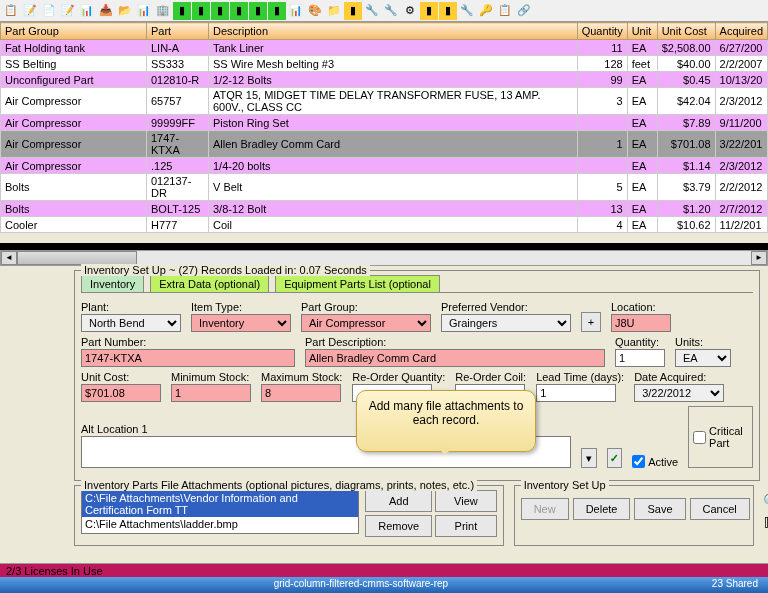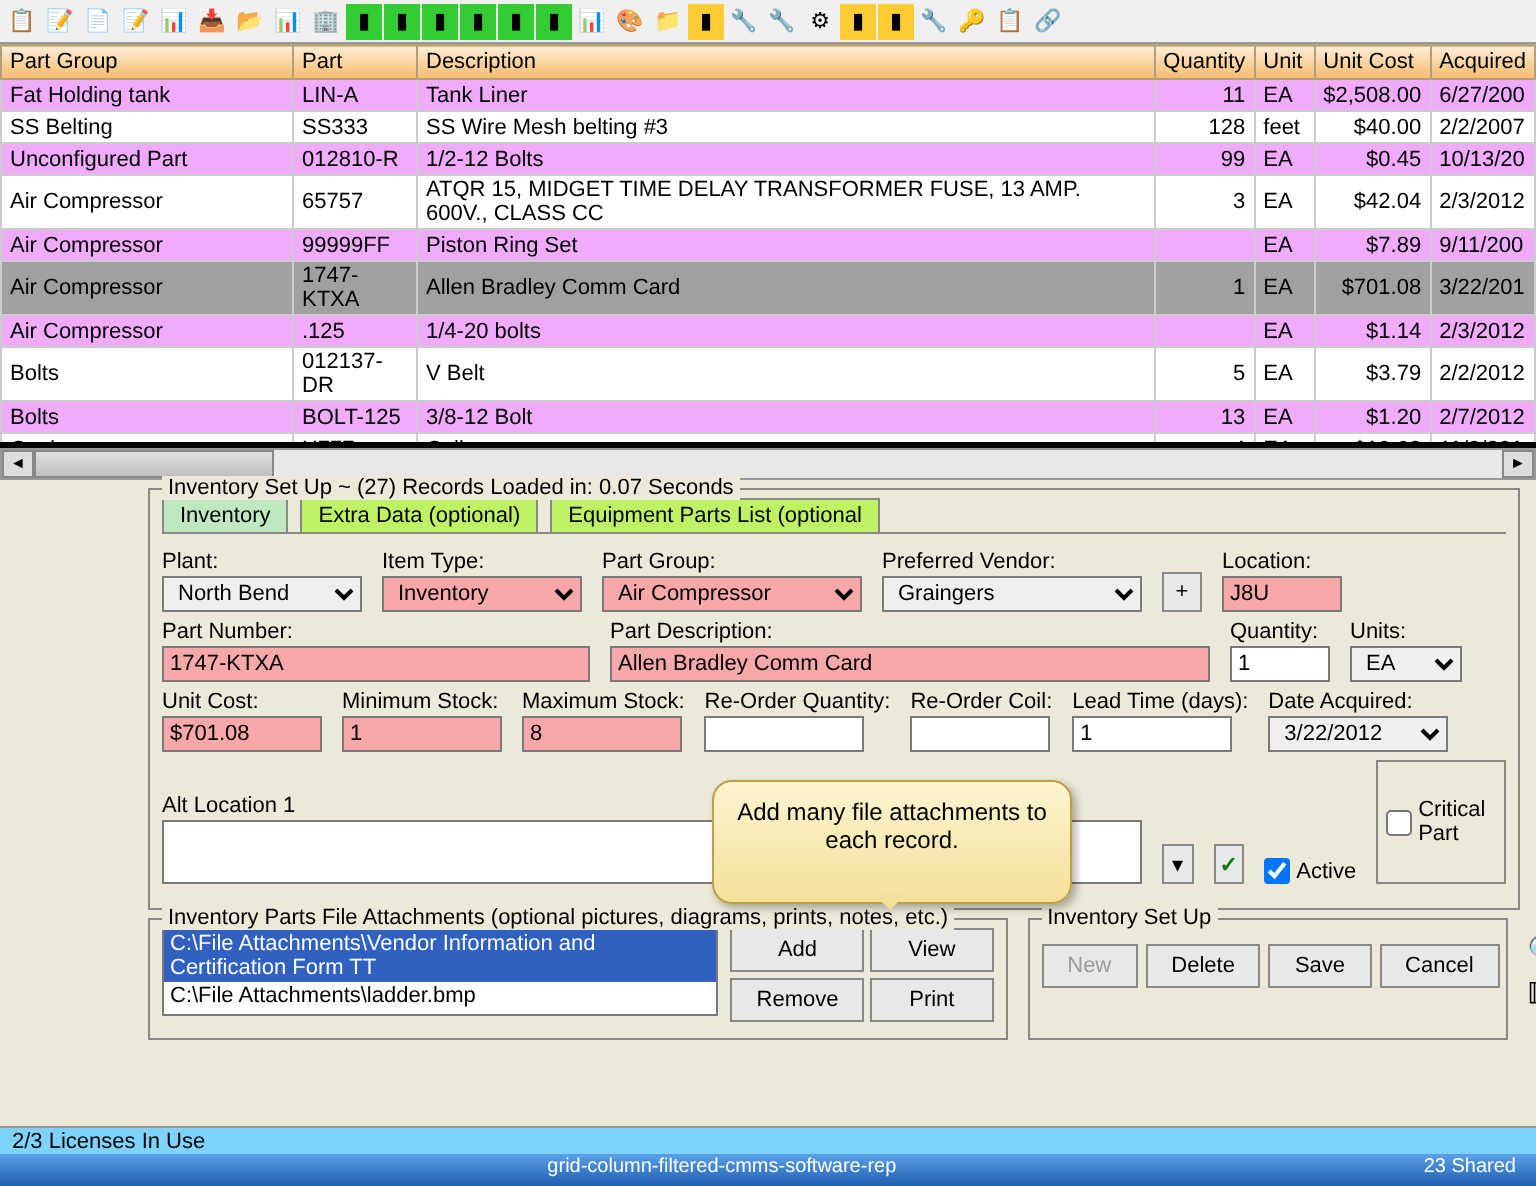--- a/index.html
+++ b/index.html
@@ -9,21 +9,21 @@
   .toolbar-btn { width: 18px; height: 18px; border: 1px solid transparent; display: inline-flex; align-items: center; justify-content: center; font-size: 11px; cursor: pointer; }
   
   .grid { width: 100%; border-collapse: collapse; font-size: 11px; }
   .grid th { background: linear-gradient(#fdedd6, #f9ba6a); border: 1px solid #b0a080; padding: 2px 4px; text-align: left; font-weight: normal; height: 16px; }
   .grid td { border: 1px solid #ccc; padding: 1px 4px; height: 16px; }
   .grid tr.even td { background: #f0abfc; }
   .grid tr.odd td { background: #fff; }
   .grid tr.selected td { background: #a0a0a0 !important; color: #000; }
   .grid td.num { text-align: right; }
   
-  .scroll-area { height: 202px; overflow: hidden; border-bottom: 3px solid #000000; }
+  .scroll-area { height: 228px; overflow: hidden; border-bottom: 7px solid #000000; }
   .hscroll { height: 16px; background: #e8e8e8; border: 1px solid #999; position: relative; }
   .hscroll-thumb { position: absolute; left: 16px; top: 0; width: 120px; height: 14px; background: linear-gradient(#e0e0e0,#c0c0c0); border: 1px solid #888; }
   .hscroll-arrow { position:absolute; width:16px; height:14px; top:0; background:#ddd; border:1px solid #888; font-size:8px; text-align:center; line-height:12px; }
   
   .form-area { padding: 4px 8px 4px 74px; }
   .fieldset { border: 1px solid #888; padding: 4px 6px 8px; margin-bottom: 4px; position: relative; }
   .fieldset-label { position: absolute; top: -7px; left: 6px; background: #ece9d8; padding: 0 3px; font-size: 11px; }
   
   .tabs { display: flex; gap: 6px; border-bottom: 1px solid #888; margin-bottom: 8px; }
   .tab { padding: 2px 8px; border: 1px solid #888; border-bottom: none; background: #bef264; cursor: pointer; font-size: 11px; }
@@ -41,21 +41,21 @@
   .attachments-list { background: #fff; border: 1px solid #7a7a7a; height: 44px; width: 290px; font-size: 11px; }
   .attach-item { padding: 1px 3px; }
   .attach-item.sel { background: #3060c0; color: #fff; }
   
   .btn { border: 1px solid #888; background: #e8e8e8; padding: 3px 12px; font-size: 11px; cursor: pointer; height: 22px; }
   .btn:disabled { color: #999; }
   
   .callout { position: absolute; left: 356px; top: 390px; width: 180px; height: 62px; background: linear-gradient(#fef5d0, #f3e09a); border: 1px solid #c0a040; border-radius: 10px; padding: 8px 10px; text-align: center; font-size: 12px; box-shadow: 2px 2px 4px rgba(0,0,0,0.3); z-index: 10; }
   .callout::after { content:''; position:absolute; bottom:-12px; left:80px; border:8px solid transparent; border-top-color:#f3e09a; }
   
-  .status-bar { position: absolute; bottom: 14px; left: 0; right: 0; height: 16px; background: #7dd3fc; border-top: 1px solid #999; padding: 1px 6px; font-size: 11px; display:flex; justify-content:space-between; }
+  .status-bar { position: absolute; bottom: 14px; left: 0; right: 0; height: 16px; background: #be185d; border-top: 1px solid #999; padding: 1px 6px; font-size: 11px; display:flex; justify-content:space-between; }
   .taskbar { position:absolute; bottom:0; left:0; right:0; height:16px; background: linear-gradient(#5aa0e8,#2060b0); color:#fff; font-size:10px; padding:1px 10px; display:flex; justify-content:space-between; }
   .taskbar .tfile { color:#fff; }
 </style>
 </head>
 <body>
 
 <div class="toolbar">
   <span class="toolbar-btn">📋</span>
   <span class="toolbar-btn">📝</span>
   <span class="toolbar-btn">📄</span>

